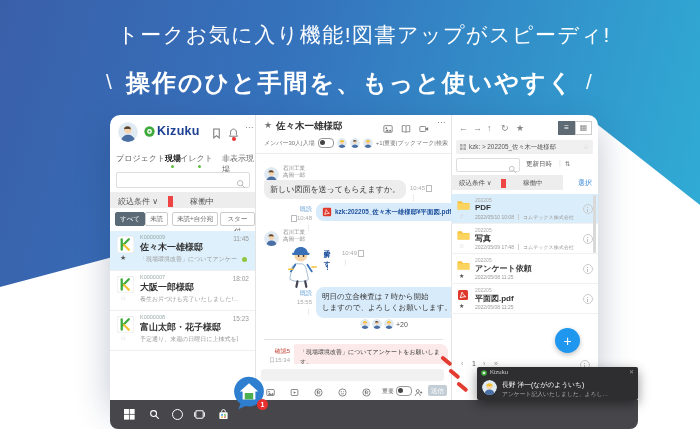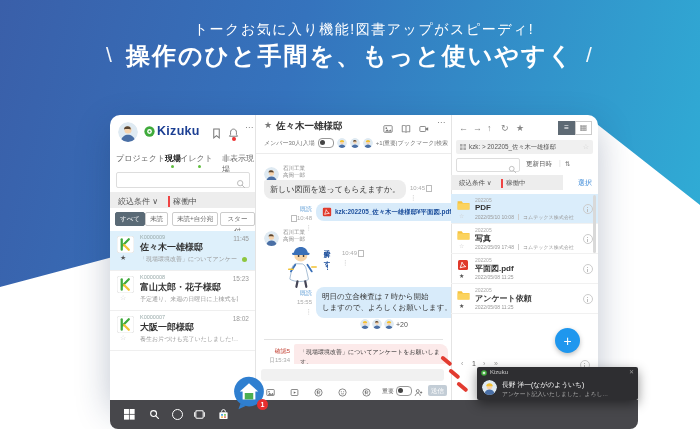--- a/index.html
+++ b/index.html
@@ -2,22 +2,22 @@
 <html><head>
 <meta charset="utf-8">
 <style>
   html,body{margin:0;padding:0;background:#fff;}
   .page{position:relative;width:700px;height:429px;overflow:hidden;background:#fff;
         font-family:"Liberation Sans","DejaVu Sans",sans-serif;-webkit-font-smoothing:antialiased;}
   
   .bg-blue{position:absolute;inset:0;background:linear-gradient(105deg,#3a5fa9 0%,#3573bd 38%,#2fb3d8 100%);
            clip-path:polygon(0 0,100% 0,100% 47.8%,85.4% 29.1%,15.7% 60.1%,0 66.9%);}
   .banner{position:absolute;top:21px;left:0;right:0;text-align:center;color:#fff;z-index:1;}
-  .banner .l1{font-size:14px;letter-spacing:1.5px;margin-left:28px;}
-  .banner .l2{font-size:24px;font-weight:bold;letter-spacing:2px;margin-top:1px;}
+  .banner .l1{font-size:21px;letter-spacing:1.5px;margin-left:28px;}
+  .banner .l2{font-size:24px;font-weight:bold;letter-spacing:2px;margin-top:18px;}
   .banner .slash{font-size:21px;font-weight:300;opacity:.95;margin:0 12px;position:relative;top:-2px;}
   
   .win{position:absolute;left:110px;top:115px;width:488px;height:285px;background:#fff;
        border-radius:10px 10px 0 0;box-shadow:0 12px 34px rgba(25,45,85,.28);z-index:2;color:#333;}
   .col{position:absolute;top:0;height:100%;}
   
   .sb{left:0;width:145px;}
   .sb-avatar{position:absolute;left:8px;top:7px;width:20px;height:20px;border-radius:50%;overflow:hidden;}
   .logo{position:absolute;left:34px;top:9px;display:flex;align-items:center;gap:2px;}
   .logo-text{font-size:12.5px;font-weight:bold;color:#1c3f93;letter-spacing:.3px;}
@@ -25,21 +25,21 @@
   .red-dot{position:absolute;width:4px;height:4px;border-radius:50%;background:#e33;}
   .sb-tabs{position:absolute;left:0;top:36px;width:145px;height:17px;font-size:8px;color:#666;}
   .sb-tab{position:absolute;top:2px;}
   .sb-tab.active{color:#111;font-weight:bold;}
   .tab-dot{position:absolute;top:14px;width:3px;height:3px;border-radius:50%;background:#5fbe3e;}
   .sb-search{position:absolute;left:6px;top:57px;width:132px;height:14px;border:1px solid #ddd;border-radius:2px;background:#fff;}
   .sb-search .mag{position:absolute;right:3px;top:2px;}
   .strip{position:absolute;background:#ededed;font-size:8px;color:#555;}
   .sb-strip{left:0;top:77px;width:145px;height:16px;}
   .strip .fl{position:absolute;left:8px;top:4px;}
-  .strip .fv{position:absolute;left:58px;top:4px;border-left:2px solid #ef4444;padding-left:3px;}
+  .strip .fv{position:absolute;left:58px;top:4px;border-left:5px solid #ef4444;padding-left:17px;}
   .chips{position:absolute;left:0;top:97px;width:145px;height:15px;font-size:6.5px;}
   .chip{position:absolute;top:0;height:12px;line-height:12px;padding:0 4px;border:1px solid #ccc;border-radius:2px;background:#fff;color:#666;text-align:center;}
   .chip.active{background:#5a6a76;border-color:#5a6a76;color:#fff;}
   .rooms{position:absolute;left:0;top:116px;width:145px;}
   .room{position:relative;height:39px;border-bottom:1px solid #efefef;}
   .room.sel{background:#def0fb;}
   .kmark{position:absolute;left:7px;top:5px;width:17px;height:17px;}
   .room-star{position:absolute;left:10px;top:23px;font-size:7px;}
   .room-code{position:absolute;left:30px;top:3px;font-size:5.5px;color:#9aa;}
   .room-name{position:absolute;left:30px;top:10px;font-size:9px;font-weight:bold;color:#333;white-space:nowrap;}
@@ -331,34 +331,34 @@
           <span class="room-name">佐々木一雄様邸</span>
           <span class="room-prev">「現場環境改善」についてアンケートをお願いします…</span>
           <span class="room-time">11:45</span>
           <span class="unread-dot"></span>
         </div>
         <div class="room">
           <svg class="kmark">
               <use href="#sym-kmark"></use>
             </svg>
           <span class="room-star" style="color:#ccc">☆</span>
+          <span class="room-code">K0000007</span>
+          <span class="room-name">大阪一郎様邸</span>
+          <span class="room-prev">養生お片づけも完了いたしました!…</span>
+          <span class="room-time">18:02</span>
+        </div>
+        <div class="room">
+          <svg class="kmark">
+              <use href="#sym-kmark"></use>
+            </svg>
+          <span class="room-star" style="color:#ccc">☆</span>
           <span class="room-code">K0000008</span>
           <span class="room-name">富山太郎・花子様邸</span>
           <span class="room-prev">予定通り、来週の日曜日に上棟式を執り行いた…</span>
           <span class="room-time">15:23</span>
-        </div>
-        <div class="room">
-          <svg class="kmark">
-              <use href="#sym-kmark"></use>
-            </svg>
-          <span class="room-star" style="color:#ccc">☆</span>
-          <span class="room-code">K0000007</span>
-          <span class="room-name">大阪一郎様邸</span>
-          <span class="room-prev">養生お片づけも完了いたしました!…</span>
-          <span class="room-time">18:02</span>
         </div>
       </div>
     </div>
 
     <div class="col chat">
       <div class="ch-head">
         <span class="ch-title-star">★</span>
         <span class="ch-title">佐々木一雄様邸</span>
         <span class="ch-hic" style="left:127px"><svg width="10" height="10">
               <use href="#sym-image"></use>
@@ -561,39 +561,39 @@
           <span class="fstar" style="color:#ccc">☆</span>
           <span class="fcode">202205</span>
           <span class="fname">写真</span>
           <span class="fmeta"><span>2022/05/09 17:48</span><span class="co">コムテックス株式会社</span></span>
           <span class="info">
               <b></b>
               <i></i>
             </span>
         </div>
         <div class="fitem">
-          <svg class="fic" width="12" height="12" style="top:5px">
-              <use href="#sym-pdf"></use>
+          <svg class="fic" width="13" height="10">
+              <use href="#sym-folder"></use>
             </svg>
           <span class="fstar" style="color:#555">★</span>
           <span class="fcode">202205</span>
-          <span class="fname">平面図.pdf</span>
+          <span class="fname">アンケート依頼</span>
           <span class="fmeta"><span>2022/05/08 11:25</span></span>
           <span class="info">
               <b></b>
               <i></i>
             </span>
         </div>
         <div class="fitem">
-          <svg class="fic" width="13" height="10">
-              <use href="#sym-folder"></use>
+          <svg class="fic" width="12" height="12" style="top:5px">
+              <use href="#sym-pdf"></use>
             </svg>
           <span class="fstar" style="color:#555">★</span>
           <span class="fcode">202205</span>
-          <span class="fname">アンケート依頼</span>
+          <span class="fname">平面図.pdf</span>
           <span class="fmeta"><span>2022/05/08 11:25</span></span>
           <span class="info">
               <b></b>
               <i></i>
             </span>
         </div>
       </div>
       <span class="fscroll"></span>
       <button class="fab">+</button>
       <span class="pgn" style="left:10px">‹</span>

